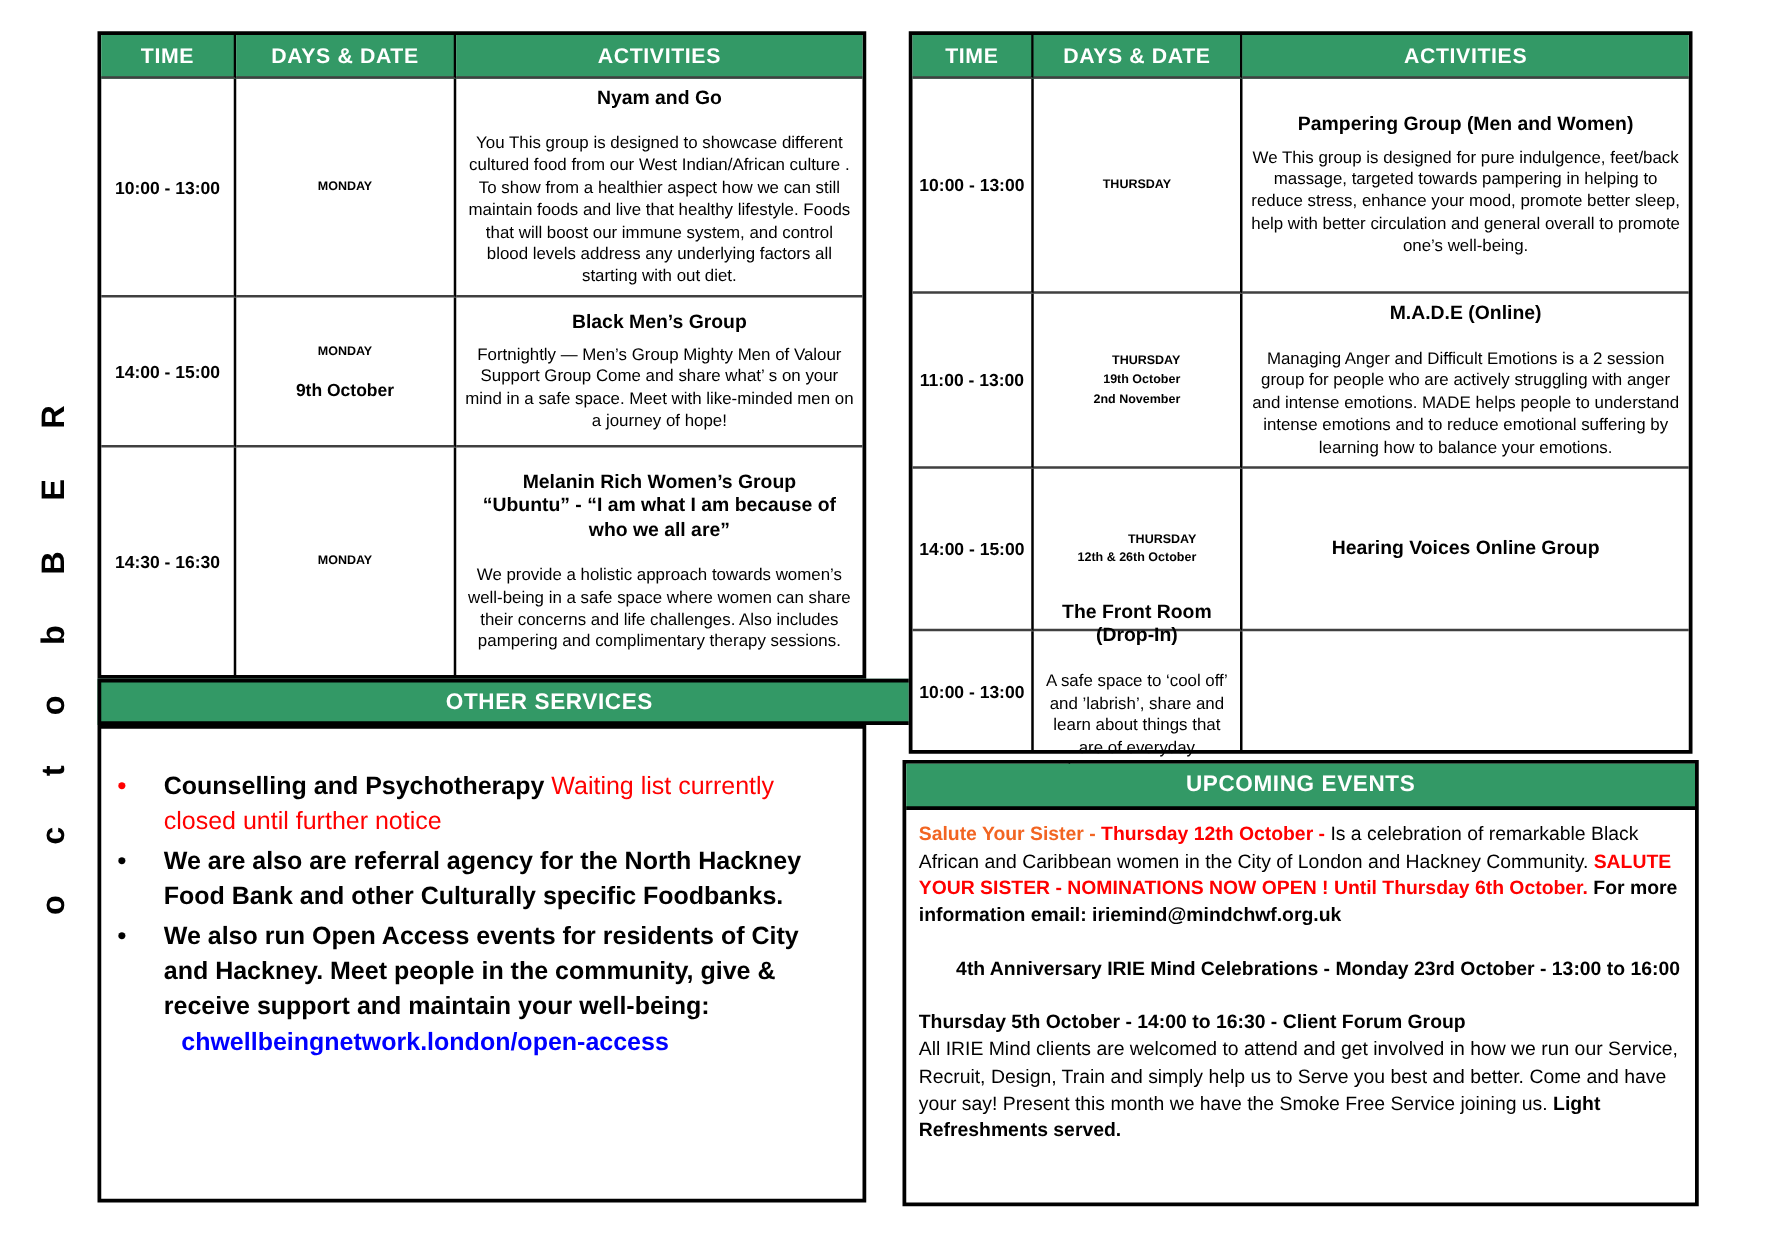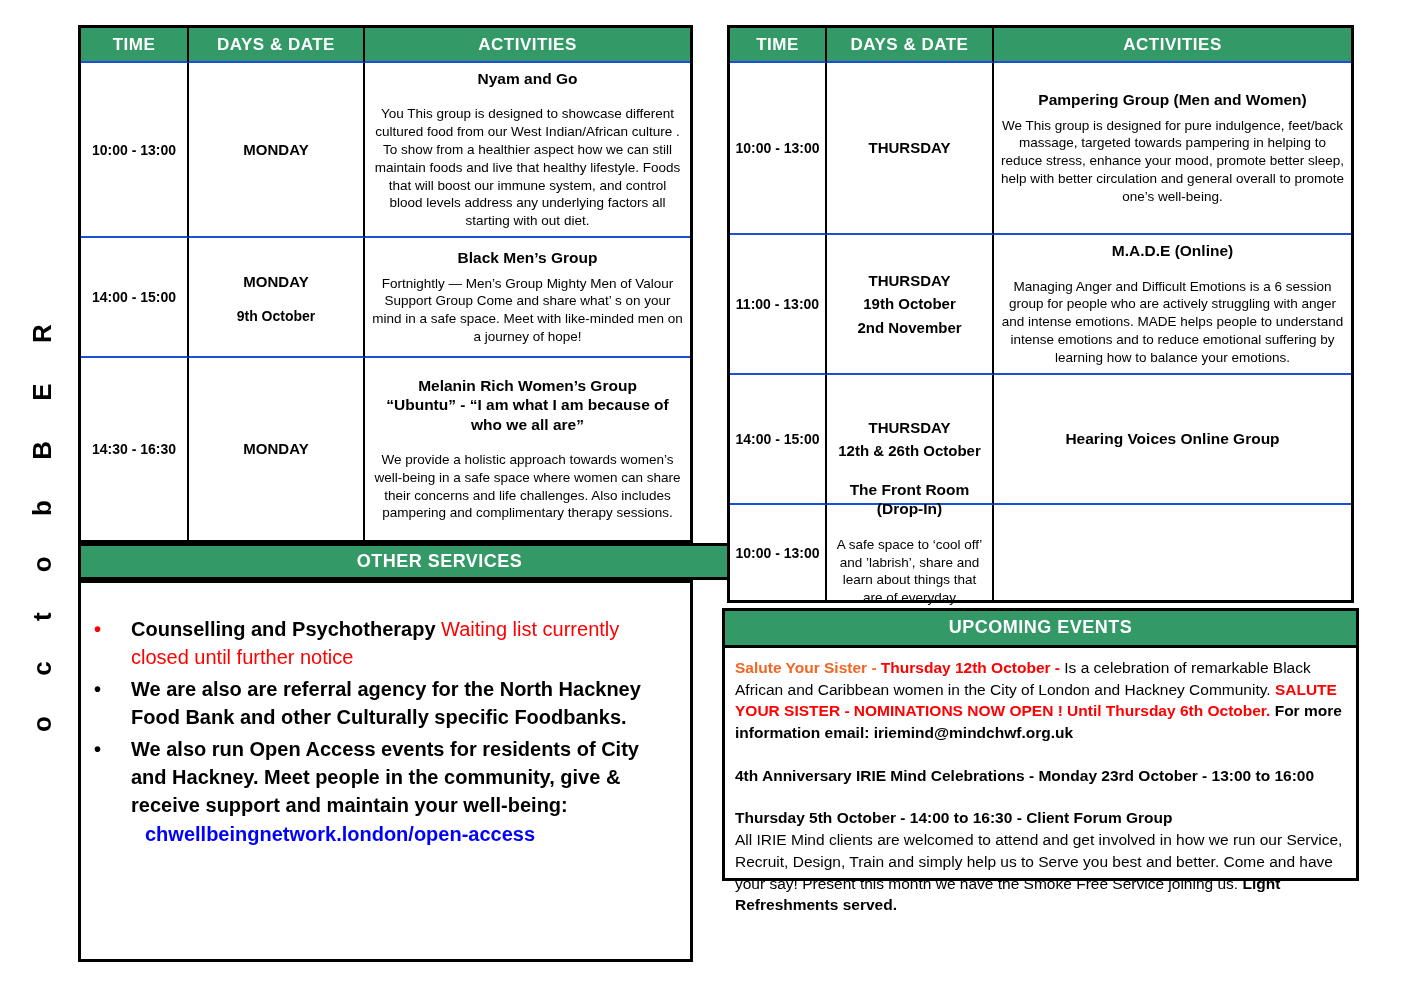--- a/index.html
+++ b/index.html
@@ -6,33 +6,33 @@
   html,body { width:1413px; height:1000px; background:#fff; overflow:hidden;
               font-family:"Liberation Sans","DejaVu Sans",sans-serif; color:#000; }
 
   
   .month { position:absolute; left:-188px; top:486px; width:460px; height:44px;
            transform:rotate(-90deg); text-align:center; font-weight:bold;
            font-size:26px; letter-spacing:1.55em; line-height:44px; }
 
   
   .tbl { position:absolute; display:grid; border:3px solid #000; background:#fff; }
-  .tbl > div { border-right:2px solid #000; border-bottom:2px solid #1d4ed8;
+  .tbl > div { border-right:2px solid #000; border-bottom:2px solid #404040;
                display:flex; flex-direction:column; align-items:center;
                justify-content:center; text-align:center; padding:2px 6px; }
   .tbl > div:nth-child(3n) { border-right:none; }
   .tbl > div.lastrow { border-bottom:none; }
   .tbl .hdr { background:#339966; color:#fff; font-weight:bold; font-size:17px;
               letter-spacing:.5px; }
   .tbl-left  { left:78px;  top:25px; grid-template-columns:108px 176px 325px;
                grid-template-rows:35px 175px 120px 182px; }
   .tbl-right { left:727px; top:25px; grid-template-columns:97px 167px 357px;
                grid-template-rows:35px 172px 140px 130px 95px; }
   .time { font-weight:bold; font-size:14px; white-space:nowrap; }
-  .day  { font-weight:bold; font-size:15px; white-space:pre-line; line-height:1.55; }
+  .day  { font-weight:bold; font-size:10px; white-space:pre-line; line-height:1.55;text-align:right; }
   .date { font-weight:bold; font-size:14px; margin-top:14px; }
   .act .t  { font-weight:bold; font-size:15.5px; line-height:1.25; }
   .act .st { font-weight:bold; font-size:15.5px; line-height:1.25; }
   .act .b  { font-size:13.5px; line-height:1.32; margin-top:7px; }
   .act.tight .b { margin-top:17px; }
 
   
   .seclabel { position:absolute; background:#339966; border:3px solid #000;
               color:#fff; font-weight:bold; text-align:center; }
   .other-label { left:78px; top:543px; width:723px; height:37px;
@@ -42,30 +42,30 @@
                border:3px solid #000; padding:32px 14px 10px 0; }
   .bullet { position:relative; padding-left:50px; font-weight:bold; font-size:20px;
             line-height:1.42; margin-bottom:3px; }
   .bullet::before { content:"•"; position:absolute; left:13px; top:0; }
   .bullet.red-dot::before { color:#FF0000; }
   .red  { color:#FF0000; font-weight:normal; }
   .linkline { margin:2px 0 0 64px; font-weight:bold; font-size:20px; }
   .linkline a { color:#0000FF; text-decoration:none; }
 
   
-  .upcoming-box { position:absolute; left:722px; top:608px; width:637px; height:273px;
+  .upcoming-box { position:absolute; left:722px; top:608px; width:637px; height:357px;
                   border:3px solid #000; }
   .upcoming-hdr { background:#339966; border-bottom:3px solid #000; color:#fff;
                   font-weight:bold; text-align:center; font-size:18px;
                   height:37px; line-height:33px; letter-spacing:.5px; }
   .upcoming-body { padding:9px 12px 0 10px; font-size:15.5px; line-height:1.4; }
   .upcoming-body p { margin-bottom:21px; }
   .orange-b { color:#F26522; font-weight:bold; }
   .red-b    { color:#FF0000; font-weight:bold; }
-  .bold     { font-weight:bold; }
+  .bold     { font-weight:bold;text-align:right; }
 </style>
 </head>
 <body>
 
 <div class="month">octobBER</div>
 
 <div class="tbl tbl-left">
   <div class="hdr">TIME</div>
   <div class="hdr">DAYS &amp; DATE</div>
   <div class="hdr">ACTIVITIES</div>
@@ -123,21 +123,21 @@
   </div>
 
   <div class="time">11:00 - 13:00</div>
   <div>
       <span class="day">THURSDAY
 19th October
 2nd November</span>
     </div>
   <div class="act tight">
     <div class="t">M.A.D.E (Online)</div>
-    <div class="b">Managing Anger and Difficult Emotions is a 6 session group for people who are actively struggling with anger and intense emotions. MADE helps people to understand intense emotions and to reduce emotional suffering by learning how to balance your emotions.</div>
+    <div class="b">Managing Anger and Difficult Emotions is a 2 session group for people who are actively struggling with anger and intense emotions. MADE helps people to understand intense emotions and to reduce emotional suffering by learning how to balance your emotions.</div>
   </div>
 
   <div class="time">14:00 - 15:00</div>
   <div>
       <span class="day">THURSDAY
 12th &amp; 26th October</span>
     </div>
   <div class="act">
     <div class="t">Hearing Voices Online Group</div>
   </div>

